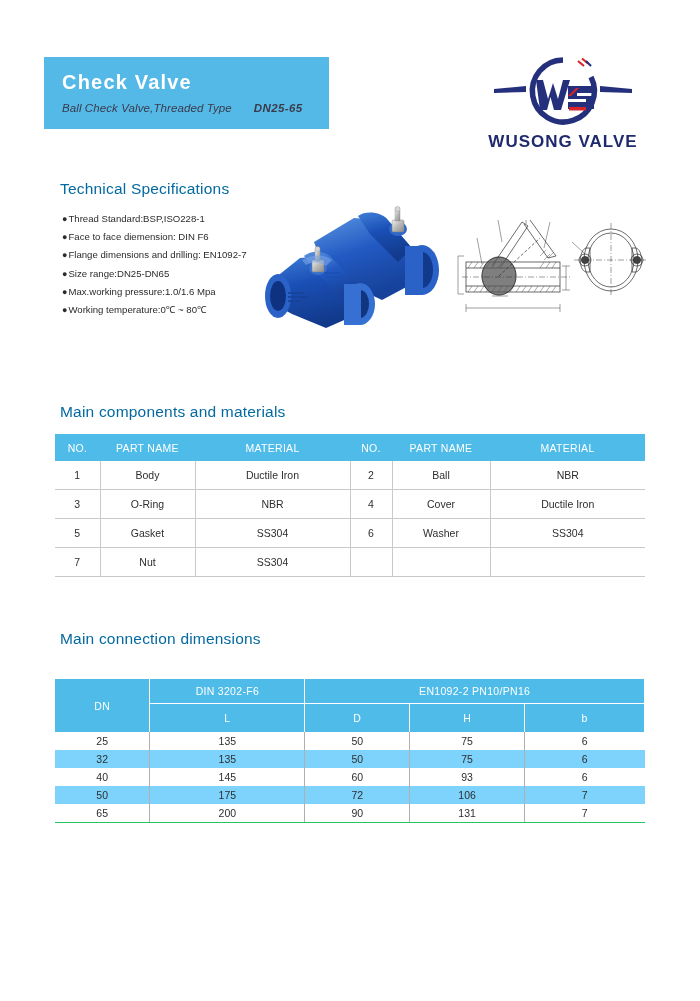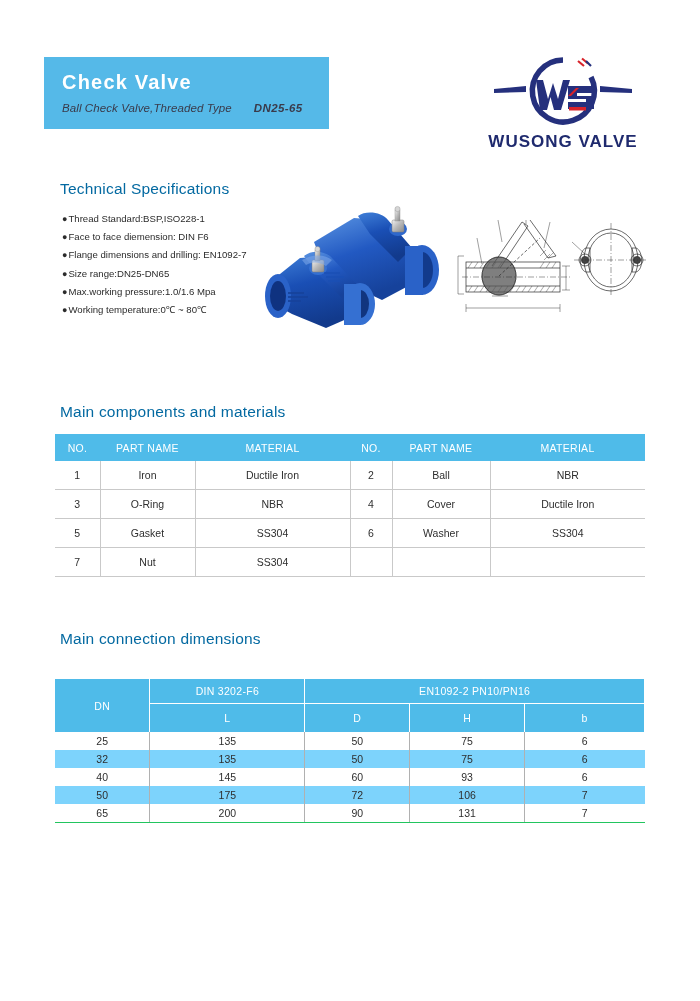--- a/index.html
+++ b/index.html
@@ -425,21 +425,21 @@
       <th>PART NAME</th>
       <th>MATERIAL</th>
       <th>NO.</th>
       <th>PART NAME</th>
       <th>MATERIAL</th>
     </tr>
   </thead>
   <tbody id="components-body">
       <tr>
         <td>1</td>
-        <td>Iron</td>
+        <td>Body</td>
         <td>Ductile Iron</td>
         <td>2</td>
         <td>Ball</td>
         <td>NBR</td>
       </tr>
       <tr>
         <td>3</td>
         <td>O-Ring</td>
         <td>NBR</td>
         <td>4</td>

